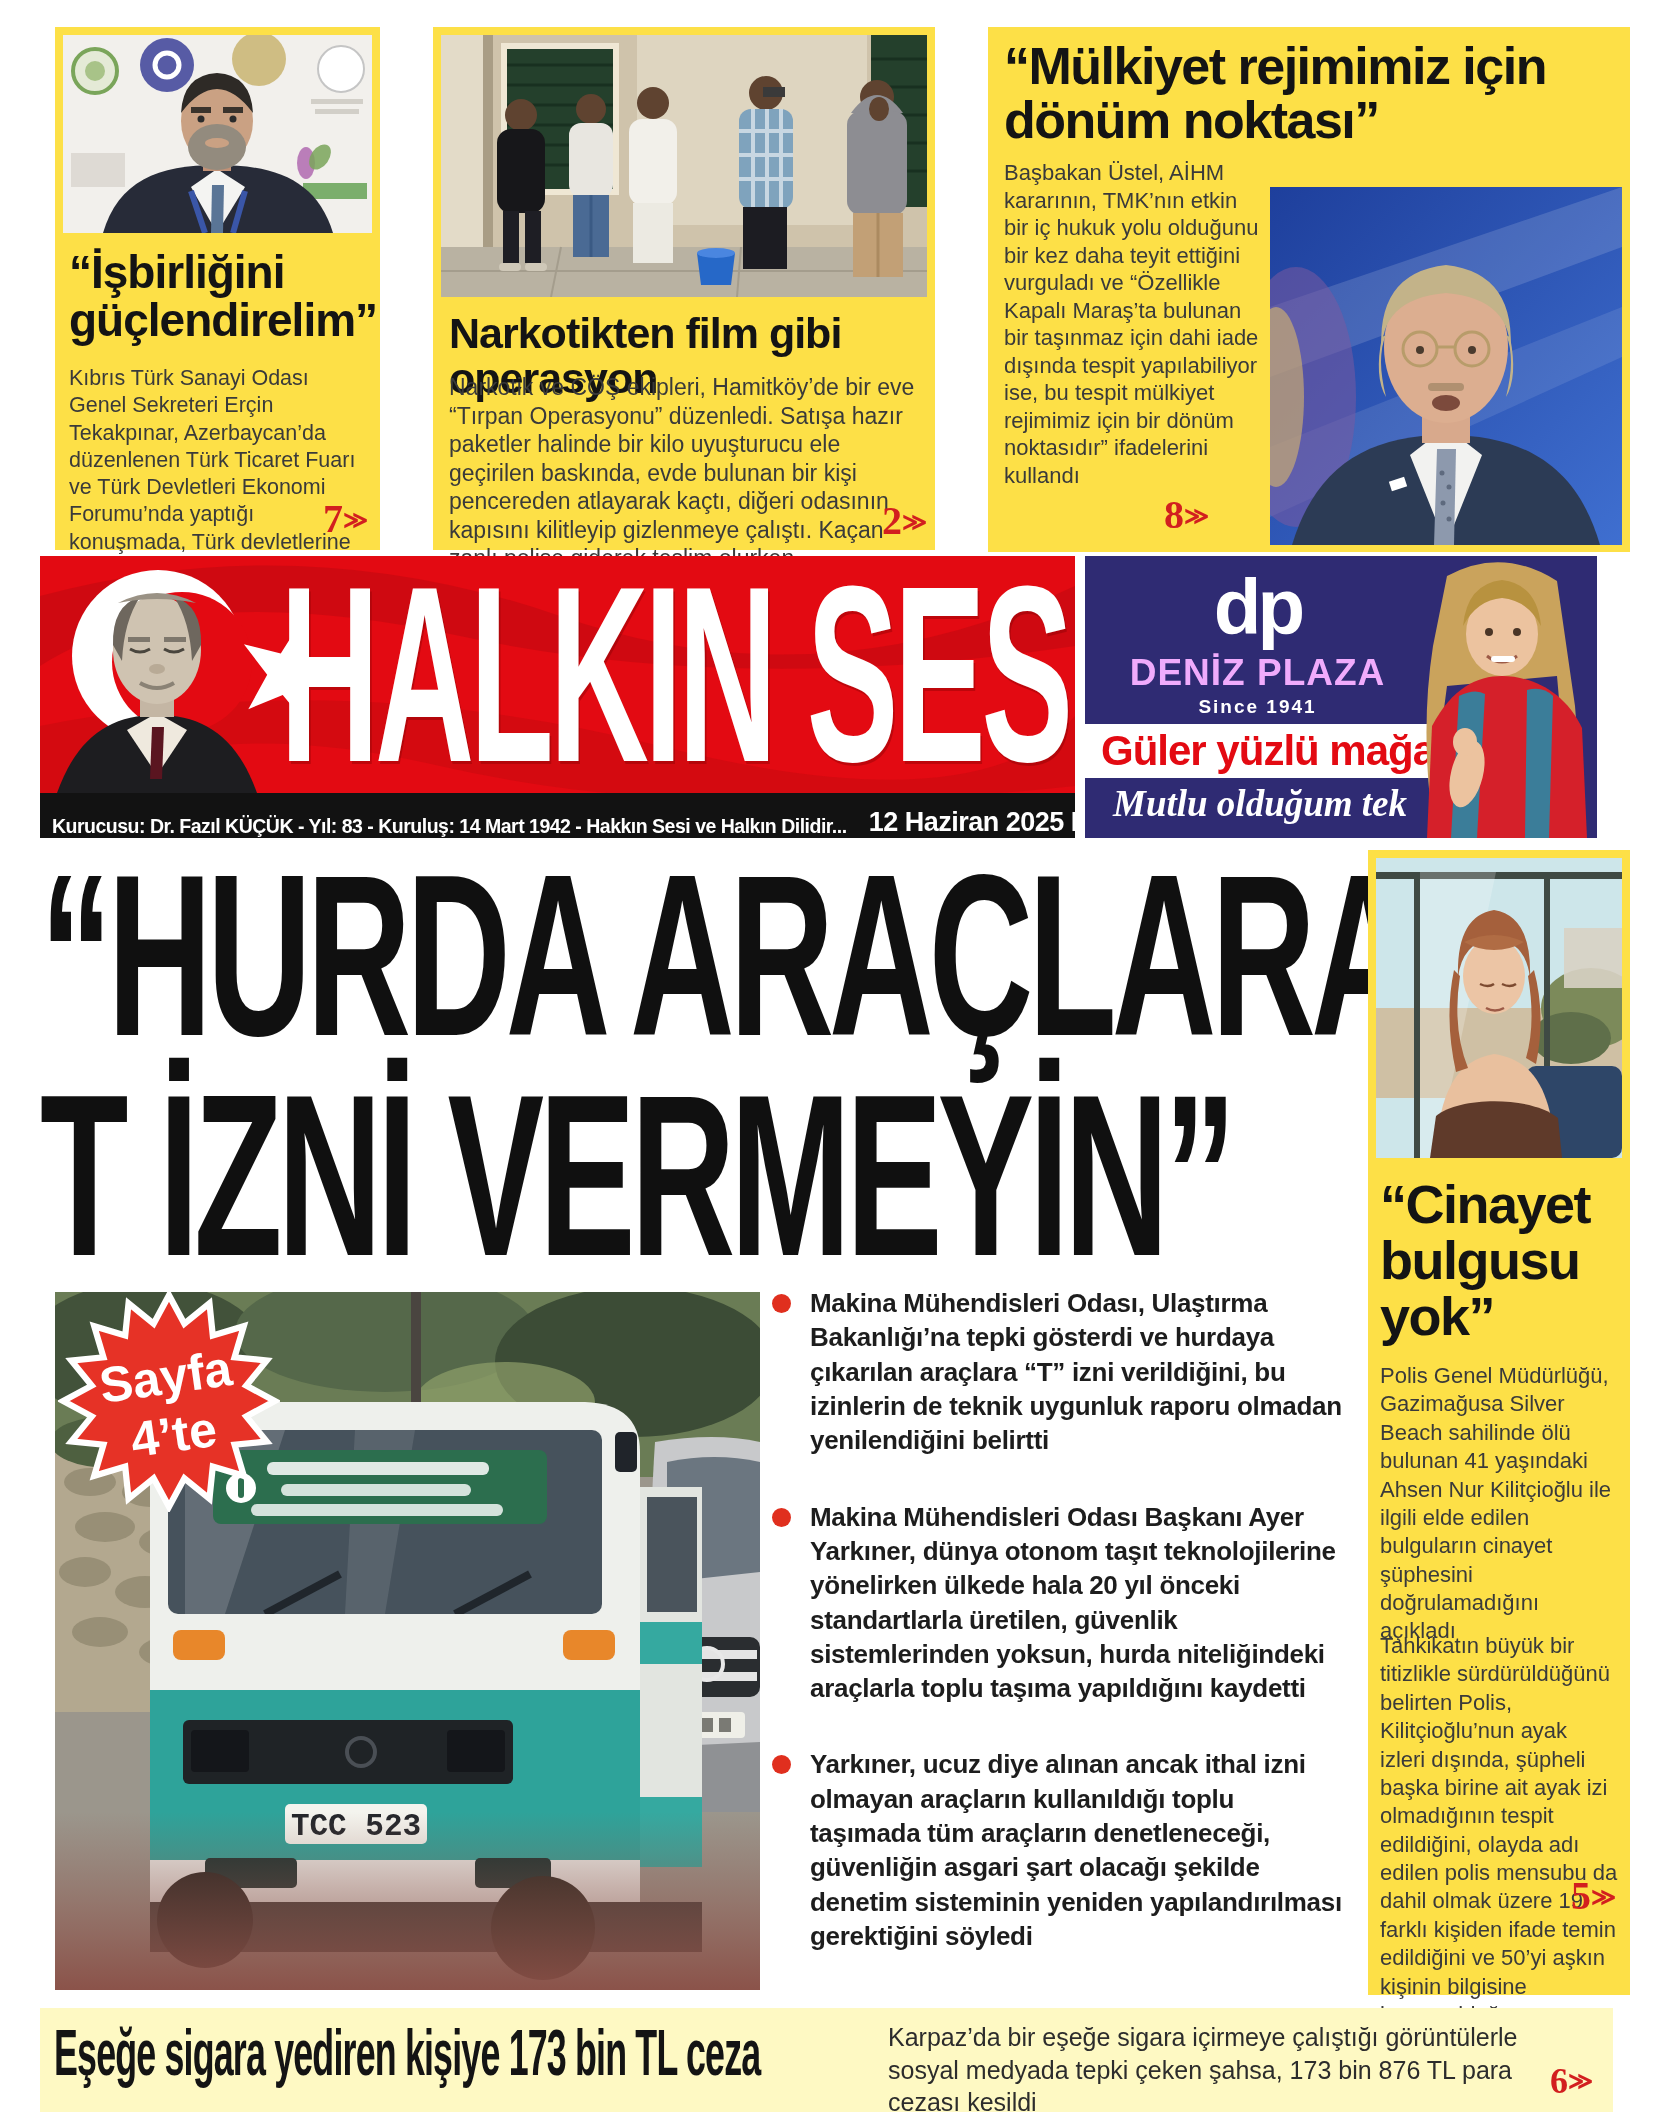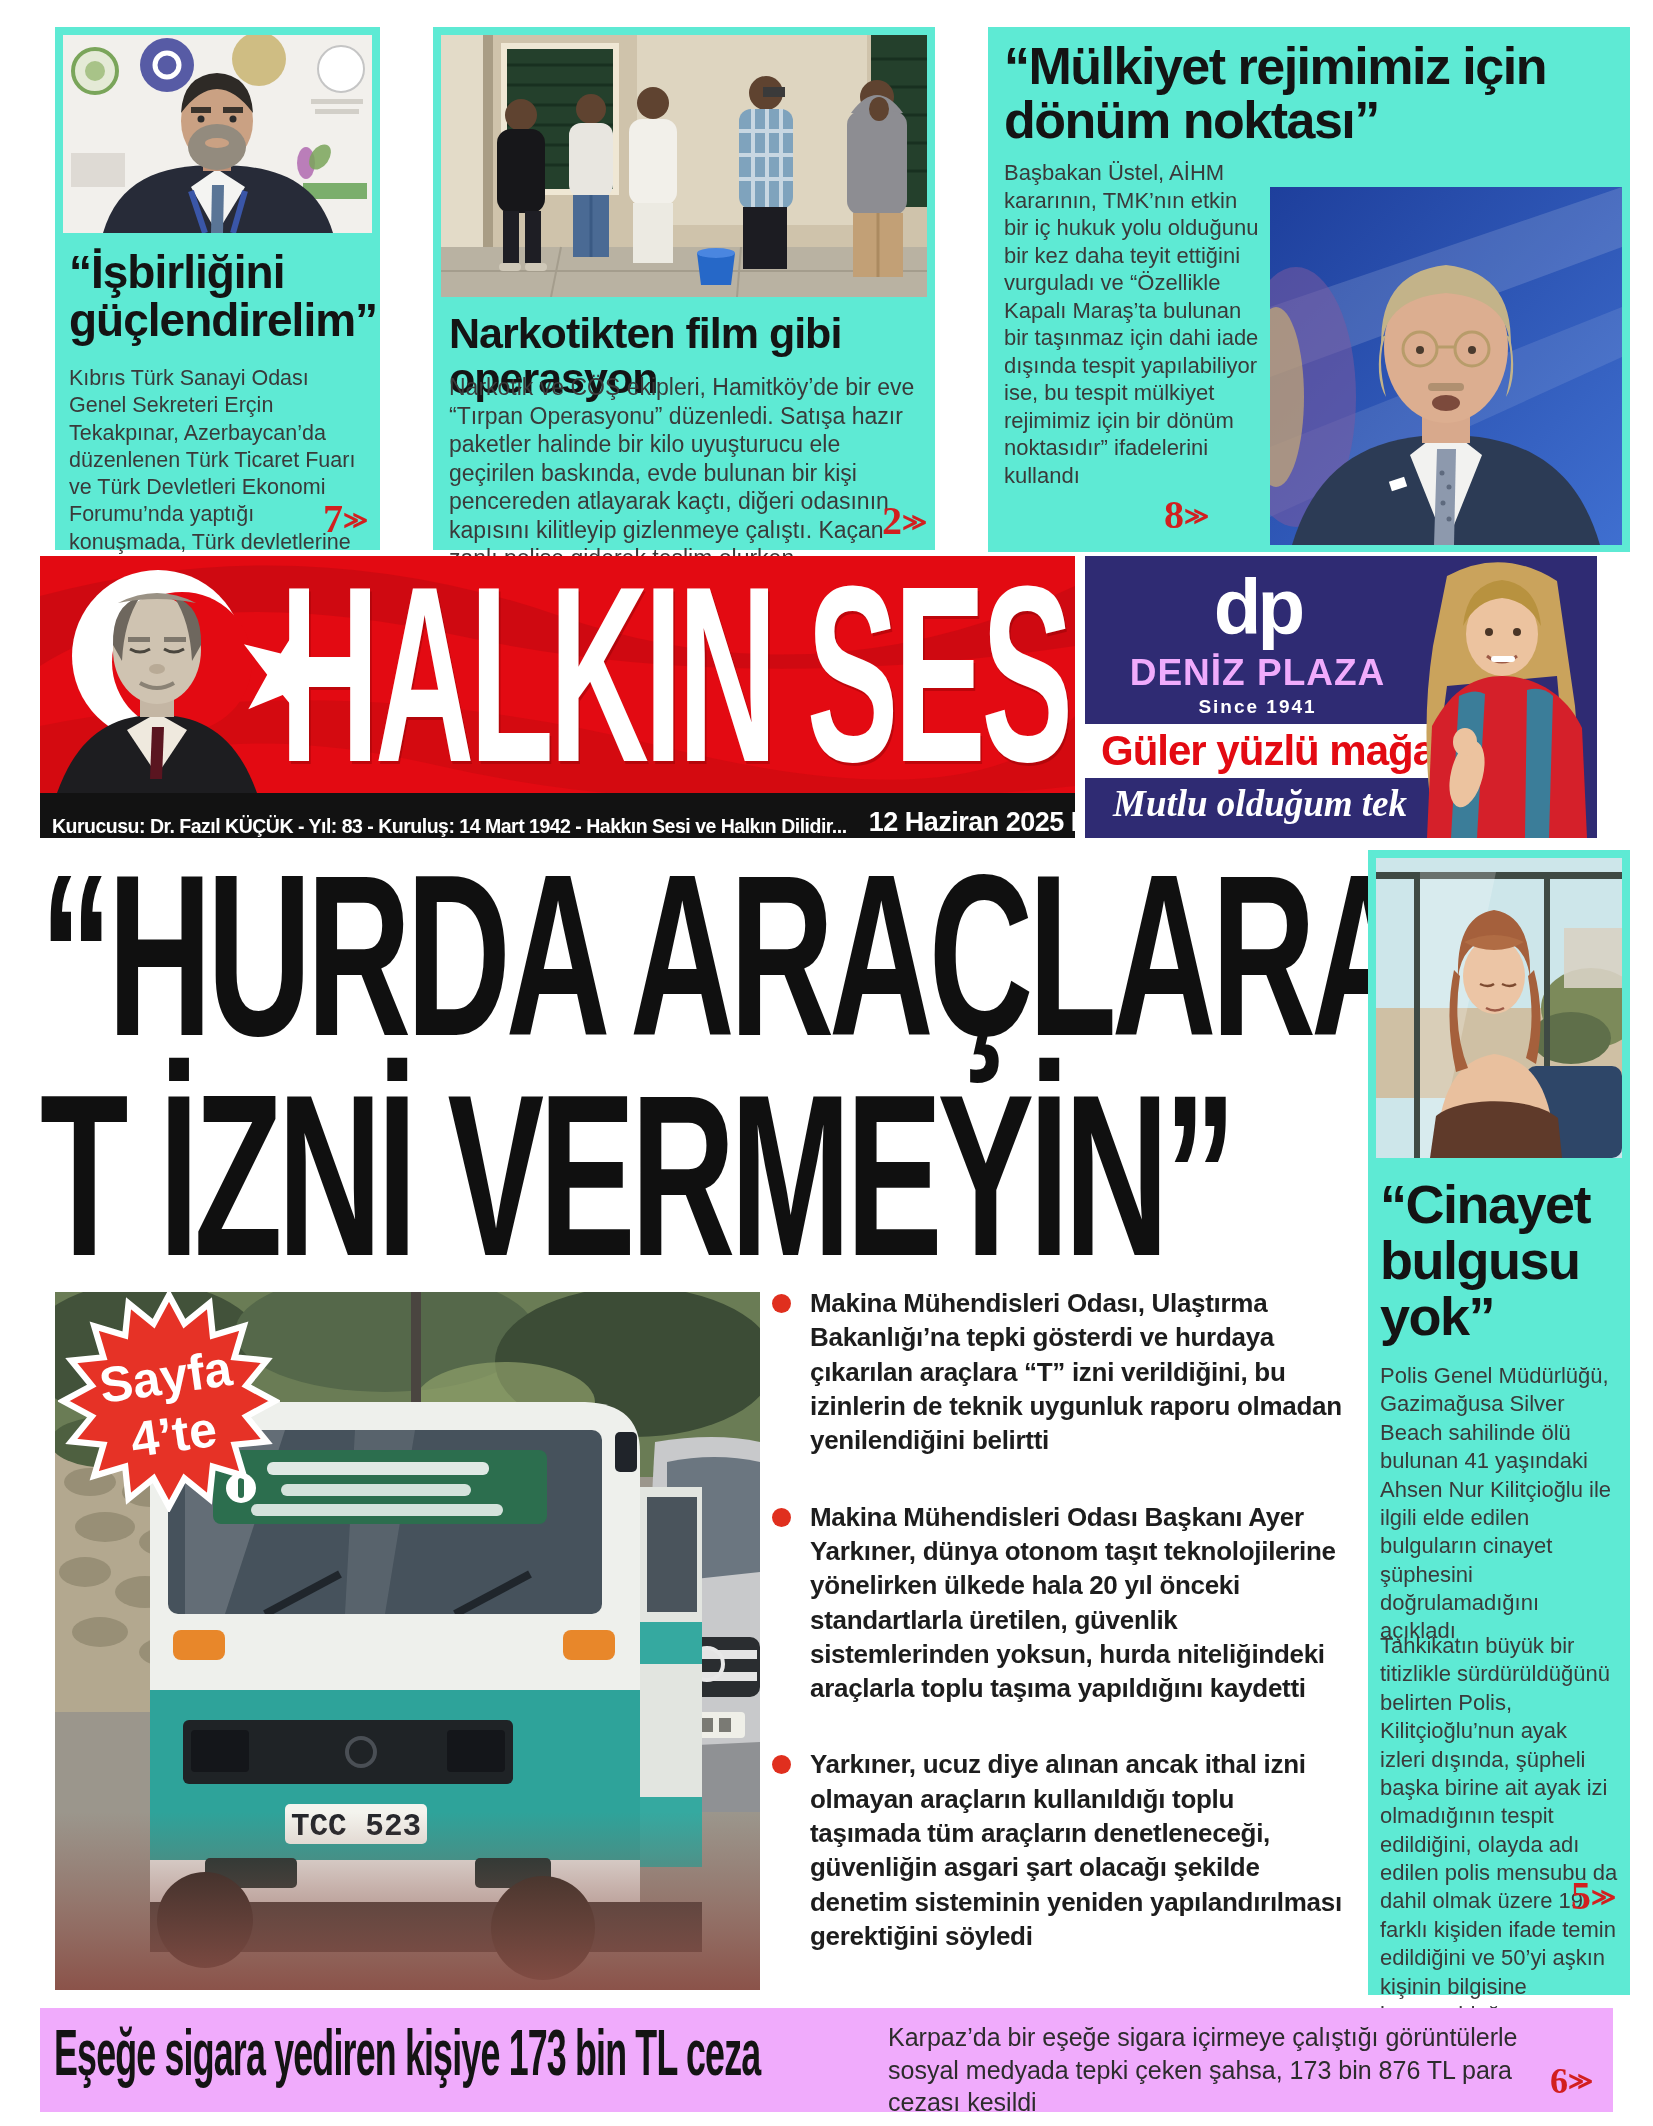--- a/index.html
+++ b/index.html
@@ -1,18 +1,18 @@
 <!DOCTYPE html>
 <html lang="tr"><head>
 <meta charset="utf-8">
 <style>
   html,body{margin:0;padding:0;background:#fff;}
   .page{position:relative;width:1653px;height:2126px;background:#fff;overflow:hidden;
         font-family:"Liberation Sans",sans-serif;color:#3b3b3b;}
-  .panel{position:absolute;background:#5eead4;}
+  .panel{position:absolute;background:#fde047;}
   .panel-photo{position:absolute;left:8px;top:8px;right:8px;overflow:hidden;background:#ddd;}
   .story-head{font-weight:700;color:#141414;letter-spacing:-1px;line-height:1.04;}
   .story-body{color:#3a3a3a;line-height:1.27;}
   .page-ref{white-space:nowrap;color:#d21f1f;}
   .ref-num{font-family:"Liberation Serif",serif;font-weight:700;font-size:40px;color:#d21f1f;}
   .ref-arrows{font-weight:700;font-size:24px;color:#d21f1f;position:relative;top:-4px;letter-spacing:-2px;}
   
   .p1{left:55px;top:27px;width:325px;height:523px;text-decoration:underline;}
   .p1 .panel-photo{height:198px;}
   .p1 .story-head{position:absolute;left:14px;top:222px;font-size:46px;}
@@ -68,21 +68,21 @@
   .rail .page-ref{position:absolute;right:16px;bottom:76px;}
   
   .bus-photo{position:absolute;left:55px;top:1292px;width:705px;height:698px;overflow:hidden;background:#999;}
   .badge{position:absolute;left:58px;top:1290px;width:222px;height:222px;}
   
   .bullets{position:absolute;left:770px;top:1286px;width:578px;}
   .bullet{position:relative;margin-bottom:42px;padding-left:40px;font-size:26px;font-weight:700;
       color:#1d1d1d;line-height:1.32;letter-spacing:-0.3px;}
   .bullet .dot{position:absolute;left:2px;top:8px;width:19px;height:19px;border-radius:50%;background:#e02f1e;}
   
-  .bottom-strip{position:absolute;left:40px;top:2008px;width:1573px;height:104px;background:#f0abfc;}
+  .bottom-strip{position:absolute;left:40px;top:2008px;width:1573px;height:104px;background:#fef9c3;}
   .bottom-head{position:absolute;left:14px;top:8px;font-weight:700;font-size:64px;letter-spacing:-1.5px;
       color:#141414;white-space:nowrap;transform:scaleX(.56);transform-origin:left top;}
   .bottom-body{position:absolute;left:848px;top:13px;width:645px;font-size:25px;line-height:1.3;color:#2c2c2c;}
   .bottom-strip .page-ref{position:absolute;right:22px;bottom:10px;}
   .ref-num.small{font-size:36px;}
 </style>
 </head>
 <body>
 
 <div class="page">

